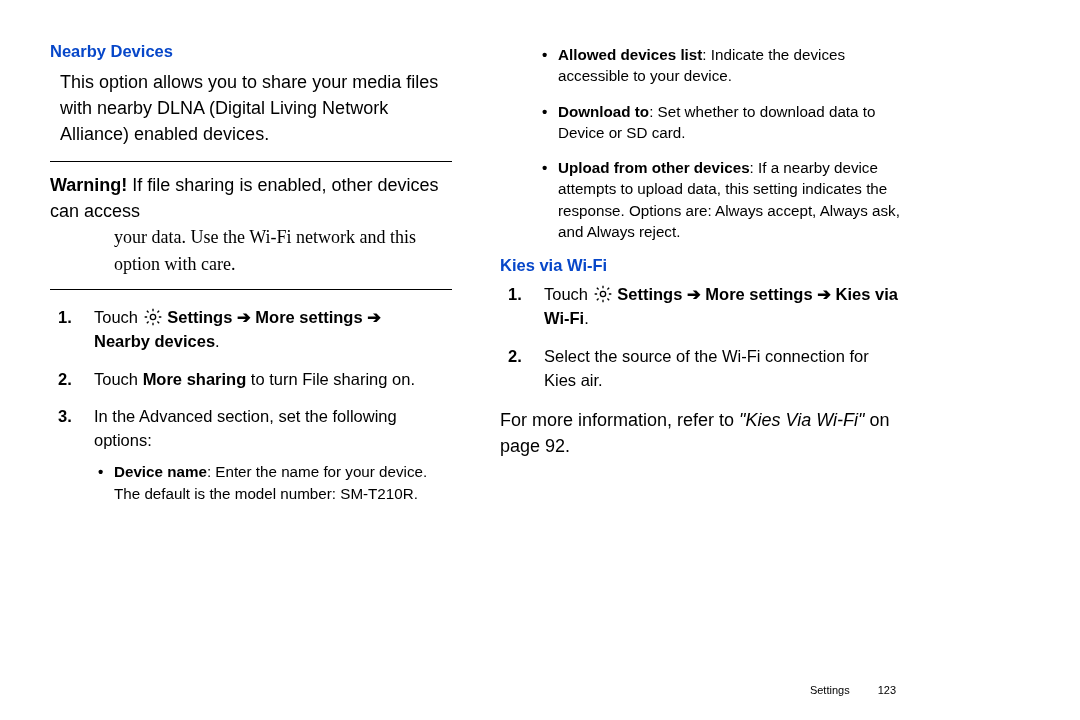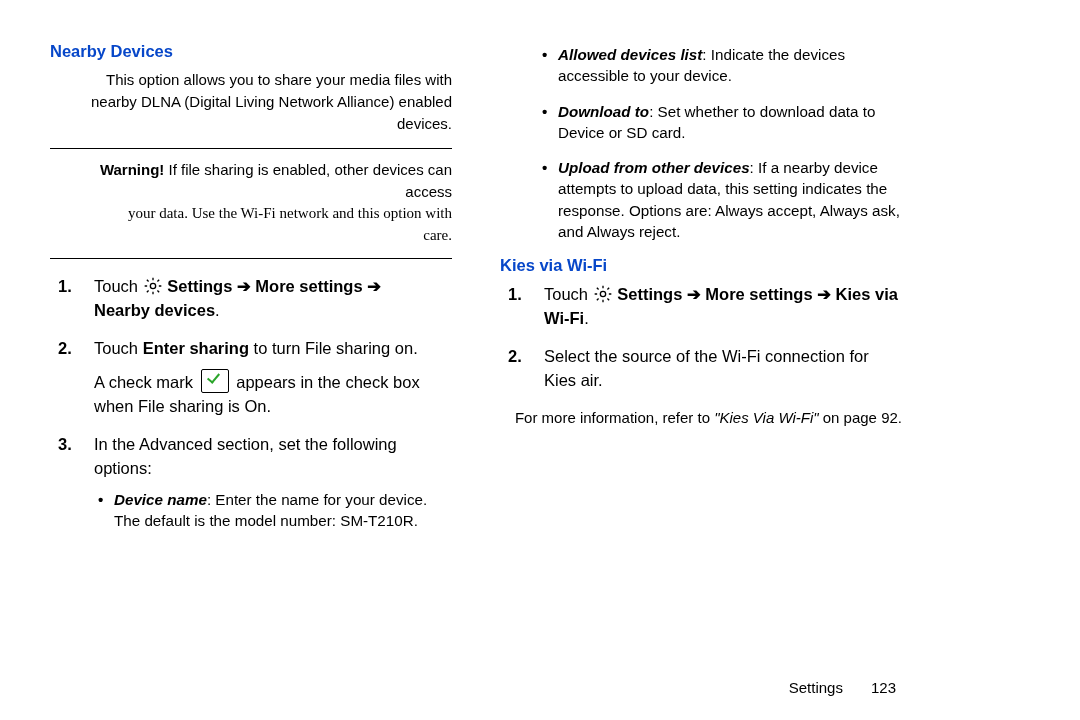--- a/index.html
+++ b/index.html
@@ -24,23 +24,22 @@
     flex: 1 1 0;
     min-width: 0;
   }
   .heading {
     font-weight: 700;
     color: #0747c9;
     font-size: 16.5px;
     margin: 0 0 8px 0;
   }
   .body {
-    font-size: 15px;
+    font-size: 18px;
     line-height: 1.45;
-    text-align: right;
   }
   .indent1 { padding-left: 10px; }
   .warning-wrap {
     border-top: 1.5px solid #000;
     border-bottom: 1.5px solid #000;
     margin: 14px 0 16px 0;
     padding: 10px 0 12px 0;
   }
   .warn-label { font-weight: 700; }
   .warn-body { display: block; padding-left: 64px; font-family: Liberation Serif, serif; }
@@ -64,21 +63,21 @@
     line-height: 1.4;
     font-family: "Arial Narrow", Arial, Helvetica, sans-serif;
     font-stretch: condensed;
   }
   .bullets > li::before {
     content: "•";
     position: absolute;
     left: 0; top: 0;
     font-weight: 700;
   }
-  .bullets .btitle { font-weight: 700; font-style: italic; }
+  .bullets .btitle { font-weight: 700; }
   .arrow { font-weight: 700; }
   .b { font-weight: 700; }
   .i { font-style: italic; }
   .icon {
     display: inline-block;
     vertical-align: -4px;
     width: 20px; height: 20px;
   }
   .iconbox {
     display: inline-block;
@@ -98,21 +97,21 @@
     border-right: 2.5px solid #2aa52a;
     border-bottom: 2.5px solid #2aa52a;
     transform: rotate(40deg);
     transform-origin: center;
     top: 1px; left: 8px;
   }
   .footer {
     position: absolute;
     bottom: 24px;
     right: 52px;
-    font-size: 15px;
+    font-size: 11px;
   }
   .footer .sec { margin-right: 28px; }
   .para { margin: 0 0 10px 0; }
   .col-right-top-bullets {
     margin-top: 2px;
   }
 </style>
 </head>
 <body>
 
@@ -139,26 +138,21 @@
                 <circle cx="12" cy="12" r="3.2"></circle>
                 <path d="M12 2v3M12 19v3M2 12h3M19 12h3M4.6 4.6l2.1 2.1M17.3 17.3l2.1 2.1M19.4 4.6l-2.1 2.1M6.7 17.3l-2.1 2.1"></path>
               </g>
             </svg>
         </span>
         <span class="b"> Settings </span><span class="b arrow">➔</span><span class="b"> More settings </span><span class="b arrow">➔</span><br>
         <span class="b">Nearby devices</span><span>.</span>
       </li>
       <li>
         <span class="num">2.</span>
-        <span>Touch </span><span class="b">Enter sharing</span><span> to turn File sharing on.</span>
-        <div style="margin-top:8px">
-          <span>A check mark </span>
-          <span class="iconbox"></span>
-          <span> appears in the check box when File sharing is On.</span>
-        </div>
+        <span>Touch </span><span class="b">More sharing</span><span> to turn File sharing on.</span>
       </li>
       <li>
         <span class="num">3.</span>
         <span>In the Advanced section, set the following options:</span>
         <ul class="bullets">
           <li><span class="btitle">Device name</span><span>: Enter the name for your device. The default is the model number: SM-T210R.</span></li>
         </ul>
       </li>
     </ol>
   </div>

